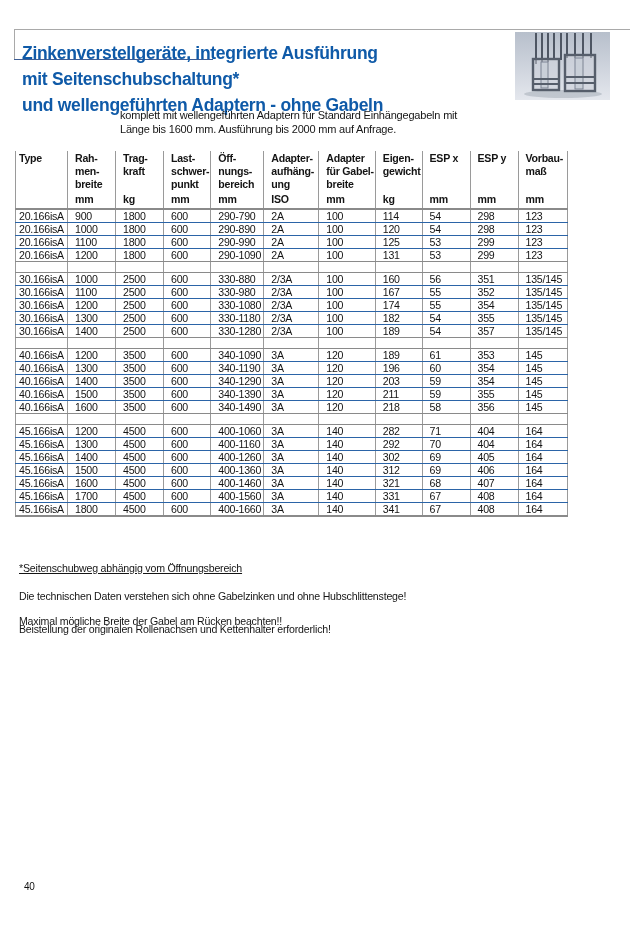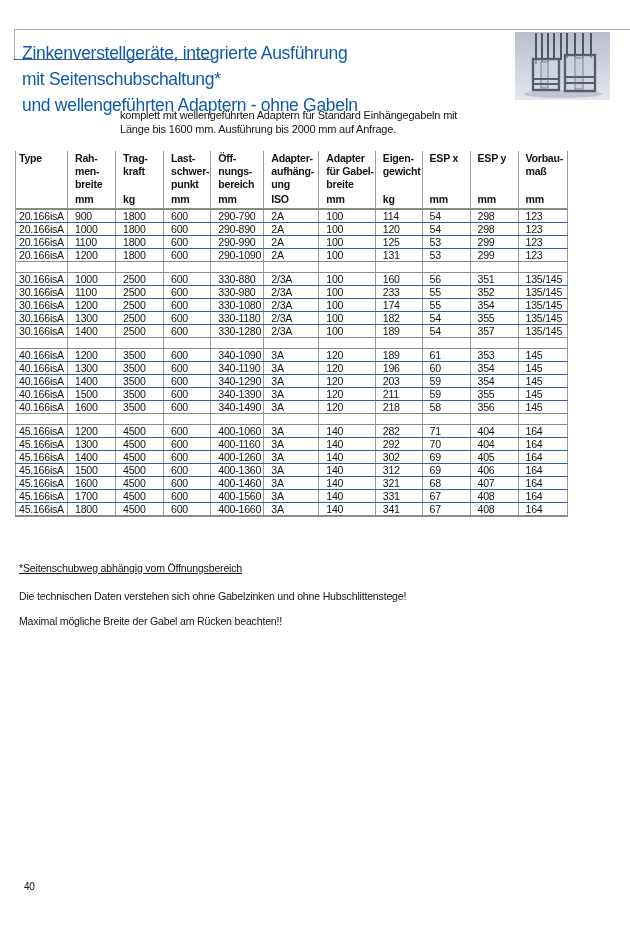--- a/index.html
+++ b/index.html
@@ -5,21 +5,21 @@
   *{box-sizing:border-box;}
   html,body{margin:0;padding:0;background:#ffffff;}
   .page{position:relative;width:630px;height:929px;background:#ffffff;overflow:hidden;
         font-family:"Liberation Sans",sans-serif;color:#141414;letter-spacing:-0.2px;}
 
   
   .top-rule{position:absolute;left:14px;top:29px;width:616px;height:1px;background:#a9a9a9;}
   .left-rule{position:absolute;left:14px;top:29px;width:1px;height:30px;background:#a9a9a9;}
   .title-underline{position:absolute;left:14px;top:59px;width:199px;height:1px;background:#3c5d95;}
 
-  .title{position:absolute;left:22px;top:40px;font-size:17.5px;line-height:26px;font-weight:400;
+  .title{position:absolute;left:22px;top:40px;font-size:17.5px;line-height:26px;font-weight:700;
          color:var(--title-blue,#0f5aa8);letter-spacing:-0.3px;white-space:nowrap;}
 
   .intro{position:absolute;left:120px;top:109px;font-size:11px;line-height:13.8px;color:#151515;}
 
   .photo{position:absolute;left:515px;top:32px;width:95px;height:68px;display:block;}
 
   
   .table-wrap{position:absolute;left:15px;top:151px;}
   table.spec{border-collapse:collapse;table-layout:fixed;font-size:10.6px;letter-spacing:-0.25px;}
   .spec th,.spec td{padding:0 1px 0 7px;text-align:left;white-space:nowrap;overflow:hidden;
@@ -298,21 +298,21 @@
             <td>135/145</td>
           </tr>
           <tr>
             <td>30.166isA</td>
             <td>1100</td>
             <td>2500</td>
             <td>600</td>
             <td>330-980</td>
             <td>2/3A</td>
             <td>100</td>
-            <td>233</td>
+            <td>167</td>
             <td>55</td>
             <td>352</td>
             <td>135/145</td>
           </tr>
           <tr>
             <td>30.166isA</td>
             <td>1200</td>
             <td>2500</td>
             <td>600</td>
             <td>330-1080</td>
@@ -538,17 +538,18 @@
             <td>67</td>
             <td>408</td>
             <td>164</td>
           </tr>
         </tbody>
       </table>
   </div>
 
   <div class="footnote fn1">*Seitenschubweg abhängig vom Öffnungsbereich</div>
   <div class="footnote fn3">Die technischen Daten verstehen sich ohne Gabelzinken und ohne Hubschlittenstege!</div>
+  <div class="footnote fn4">Beistellung der originalen Rollenachsen und Kettenhalter erforderlich!</div>
   <div class="footnote fn5">Maximal mögliche Breite der Gabel am Rücken beachten!!</div>
 
   <div class="page-number">40</div>
 
 </div>
 
 </body></html>

